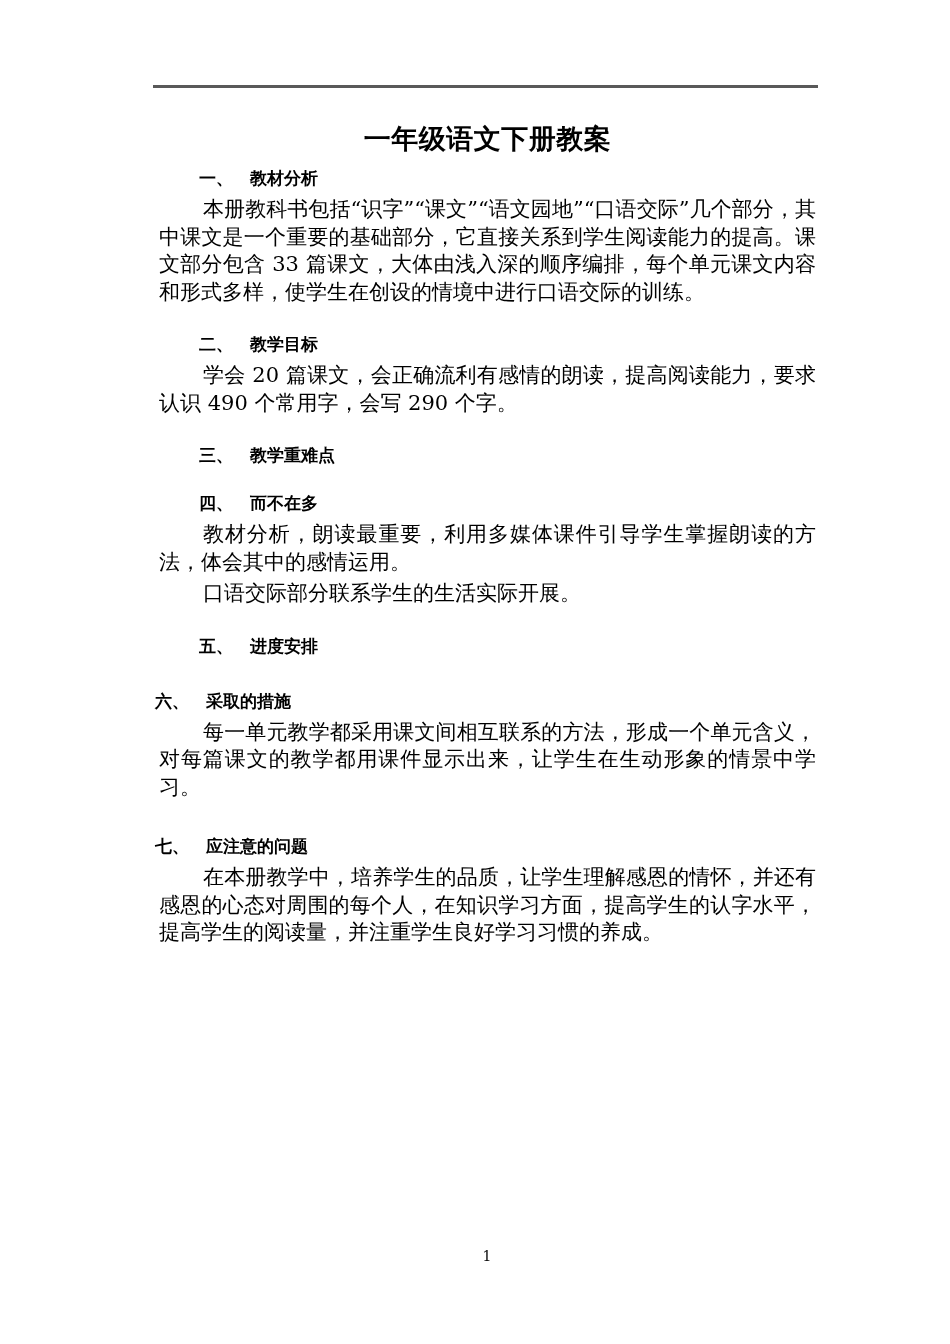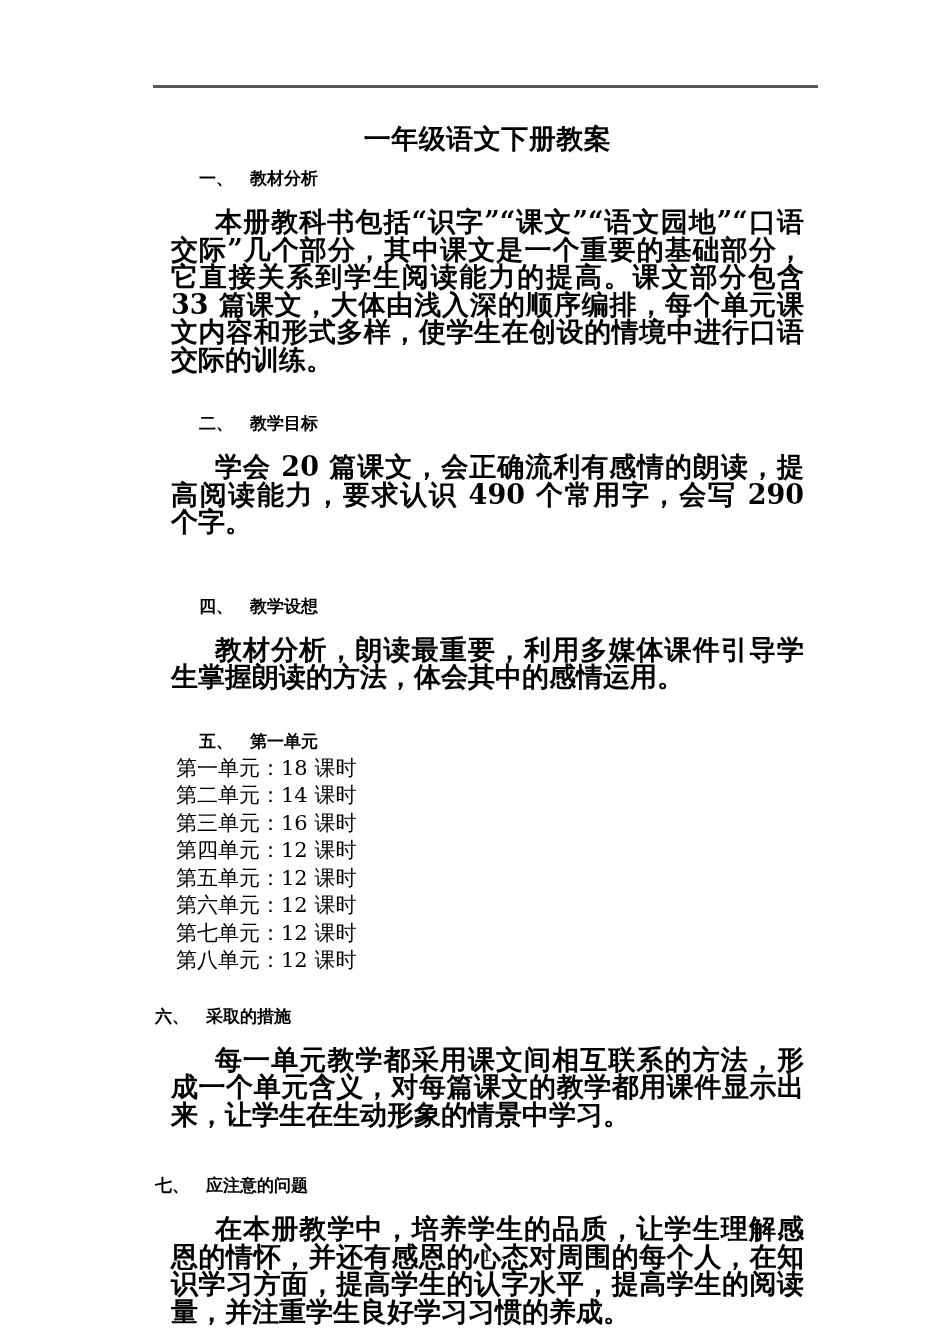--- a/index.html
+++ b/index.html
@@ -53,28 +53,27 @@
     margin: 0;
     white-space: pre;
   }
   .section-heading.indent {
     padding-left: 44px;
   }
   .section-heading.flush {
     padding-left: 0px;
   }
   .para {
-    font-size: 27px;
+    font-size: 21px;
     line-height: 27.5px;
-    margin: 16px;
+    margin: 4px;
     text-align: justify;
     text-justify: inter-ideograph;
     text-indent: 44px;
     letter-spacing: 0px;
-    font-weight: bold;
   }
   .gap-md { height: 20px; }
   .gap-lg { height: 27px; }
   .schedule {
     margin: 0;
     padding: 0;
     list-style: none;
   }
   .schedule li {
     font-size: 21px;
@@ -107,39 +106,31 @@
     <div class="section-heading indent">一、　教材分析</div>
     <p class="para">本册教科书包括“识字”“课文”“语文园地”“口语交际”几个部分，其中课文是一个重要的基础部分，它直接关系到学生阅读能力的提高。课文部分包含 33 篇课文，大体由浅入深的顺序编排，每个单元课文内容和形式多样，使学生在创设的情境中进行口语交际的训练。</p>
 
     <div class="gap-md"></div>
 
     <div class="section-heading indent">二、　教学目标</div>
     <p class="para">学会 20 篇课文，会正确流利有感情的朗读，提高阅读能力，要求认识 490 个常用字，会写 290 个字。</p>
 
     <div class="gap-md"></div>
 
+    <div class="section-heading indent">三、　教学重难点</div>
 
     <div class="gap-md"></div>
 
-    <div class="section-heading indent">四、　教学设想</div>
+    <div class="section-heading indent">四、　而不在多</div>
     <p class="para">教材分析，朗读最重要，利用多媒体课件引导学生掌握朗读的方法，体会其中的感情运用。</p>
+    <p class="para">口语交际部分联系学生的生活实际开展。</p>
 
     <div class="gap-md"></div>
 
-    <div class="section-heading indent">五、　第一单元</div>
-    <ul class="schedule">
-      <li>第一单元：18 课时</li>
-      <li>第二单元：14 课时</li>
-      <li>第三单元：16 课时</li>
-      <li>第四单元：12 课时</li>
-      <li>第五单元：12 课时</li>
-      <li>第六单元：12 课时</li>
-      <li>第七单元：12 课时</li>
-      <li>第八单元：12 课时</li>
-    </ul>
+    <div class="section-heading indent">五、　进度安排</div>
 
     <div class="gap-lg"></div>
 
     <div class="section-heading flush">六、　采取的措施</div>
     <p class="para">每一单元教学都采用课文间相互联系的方法，形成一个单元含义，对每篇课文的教学都用课件显示出来，让学生在生动形象的情景中学习。</p>
 
     <div class="gap-lg"></div>
 
     <div class="section-heading flush">七、　应注意的问题</div>
     <p class="para">在本册教学中，培养学生的品质，让学生理解感恩的情怀，并还有感恩的心态对周围的每个人，在知识学习方面，提高学生的认字水平，提高学生的阅读量，并注重学生良好学习习惯的养成。</p>

